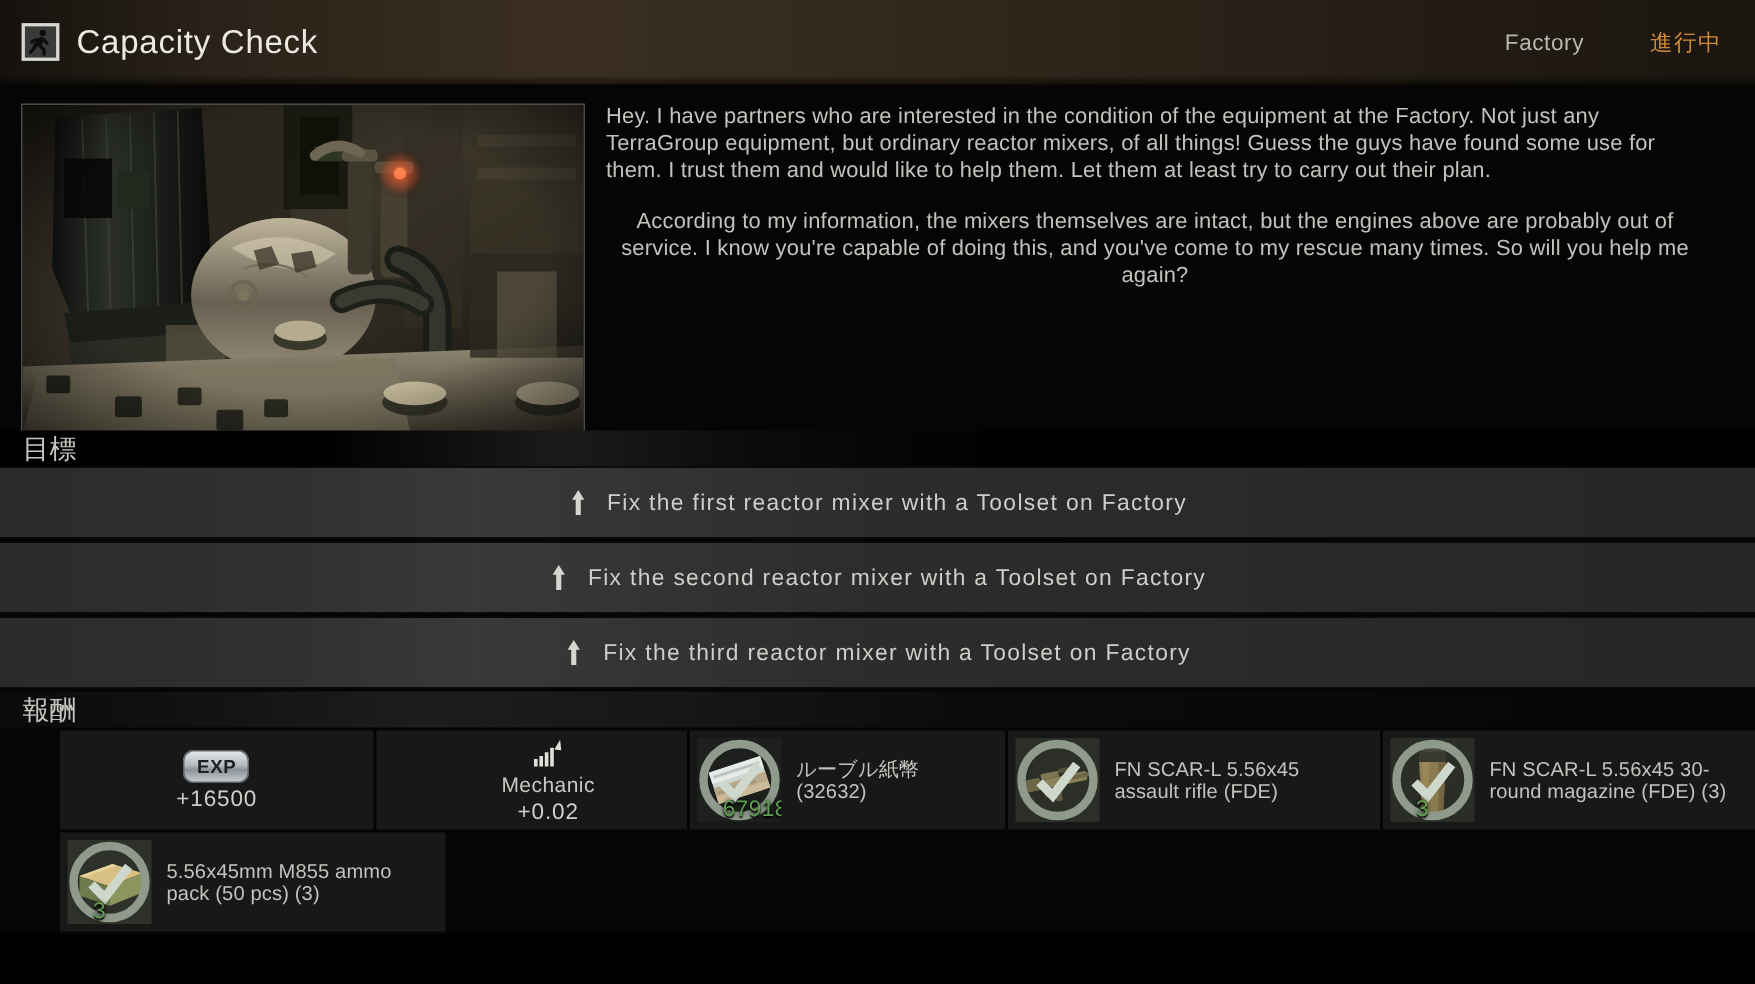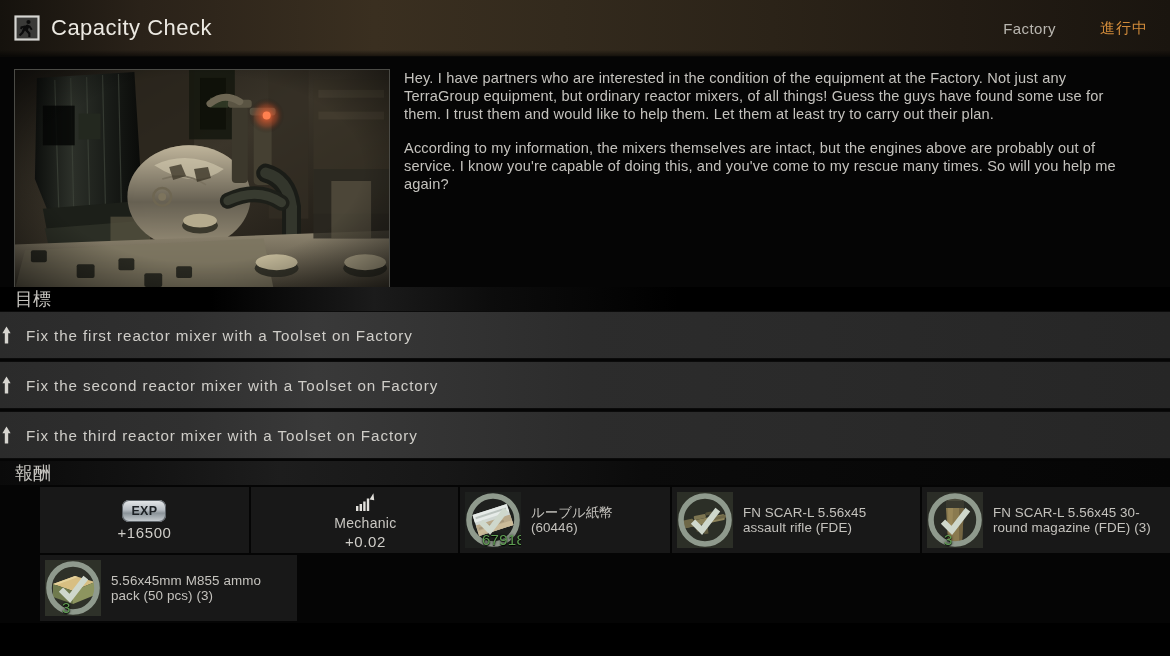--- a/index.html
+++ b/index.html
@@ -110,21 +110,21 @@
   .description {
     flex: 1 1 auto;
     padding: 1px 20px 0 14px;
   }
   .description p {
     font-size: 14.6px;
     line-height: 17.8px;
     color: #c4c2bd;
     letter-spacing: 0.15px;
   }
-  .description p + p { margin-top: 17px; }
+  .description p + p { margin-top: 17px; text-align: center; }
 
   
   .section-label {
     position: relative;
     height: 42px;
     display: flex;
     align-items: center;
     padding-left: 15px;
     font-size: 18px;
     color: #c6c4bf;
@@ -138,20 +138,21 @@
 
   
   .objectives {
     flex: 0 0 auto;
   }
   .objective-row {
     position: relative;
     height: 48px;
     display: flex;
     align-items: center;
+    justify-content: center;
     background: linear-gradient(90deg,
       #2b2b2b 0%,
       #303030 16%,
       #393939 27%,
       #343434 36%,
       #2c2c2c 50%,
       #2a2a2a 70%,
       #262626 100%);
     border-top: 1px solid #0b0b0b;
     border-bottom: 1px solid #0b0b0b;
@@ -516,21 +517,21 @@
               <rect x="12" y="20" width="32" height="2" fill="#a8b2ad" opacity="0.7"></rect>
               <rect x="12" y="31" width="26" height="2" fill="#9c8e74" opacity="0.7"></rect>
             </g>
           </svg>
           <svg class="found-in-raid" viewBox="0 0 14 14">
             <circle cx="7" cy="7" r="6" fill="none" stroke="#8f9a8d" stroke-width="1.4"></circle>
             <path d="M4 7.4 L6.2 9.6 L10.2 4.4" stroke="#cfd8cc" stroke-width="1.5" fill="none"></path>
           </svg>
           <div class="item-count">67918</div>
         </div>
-        <div class="item-name single">ルーブル紙幣 (60446)</div>
+        <div class="item-name single">ルーブル紙幣 (32632)</div>
       </div>
 
       <div class="reward-card item-wide">
         <div class="item-thumb rifle">
           <svg viewBox="0 0 56 56">
             <rect width="56" height="56" fill="#2c2f27"></rect>
             <g transform="rotate(-12 28 30)">
               <rect x="6" y="26" width="42" height="6" rx="1" fill="#8b8259"></rect>
               <rect x="6" y="24" width="11" height="8" rx="1.5" fill="#6e6747"></rect>
               <rect x="18" y="22" width="12" height="4" rx="1" fill="#7e7652"></rect>

